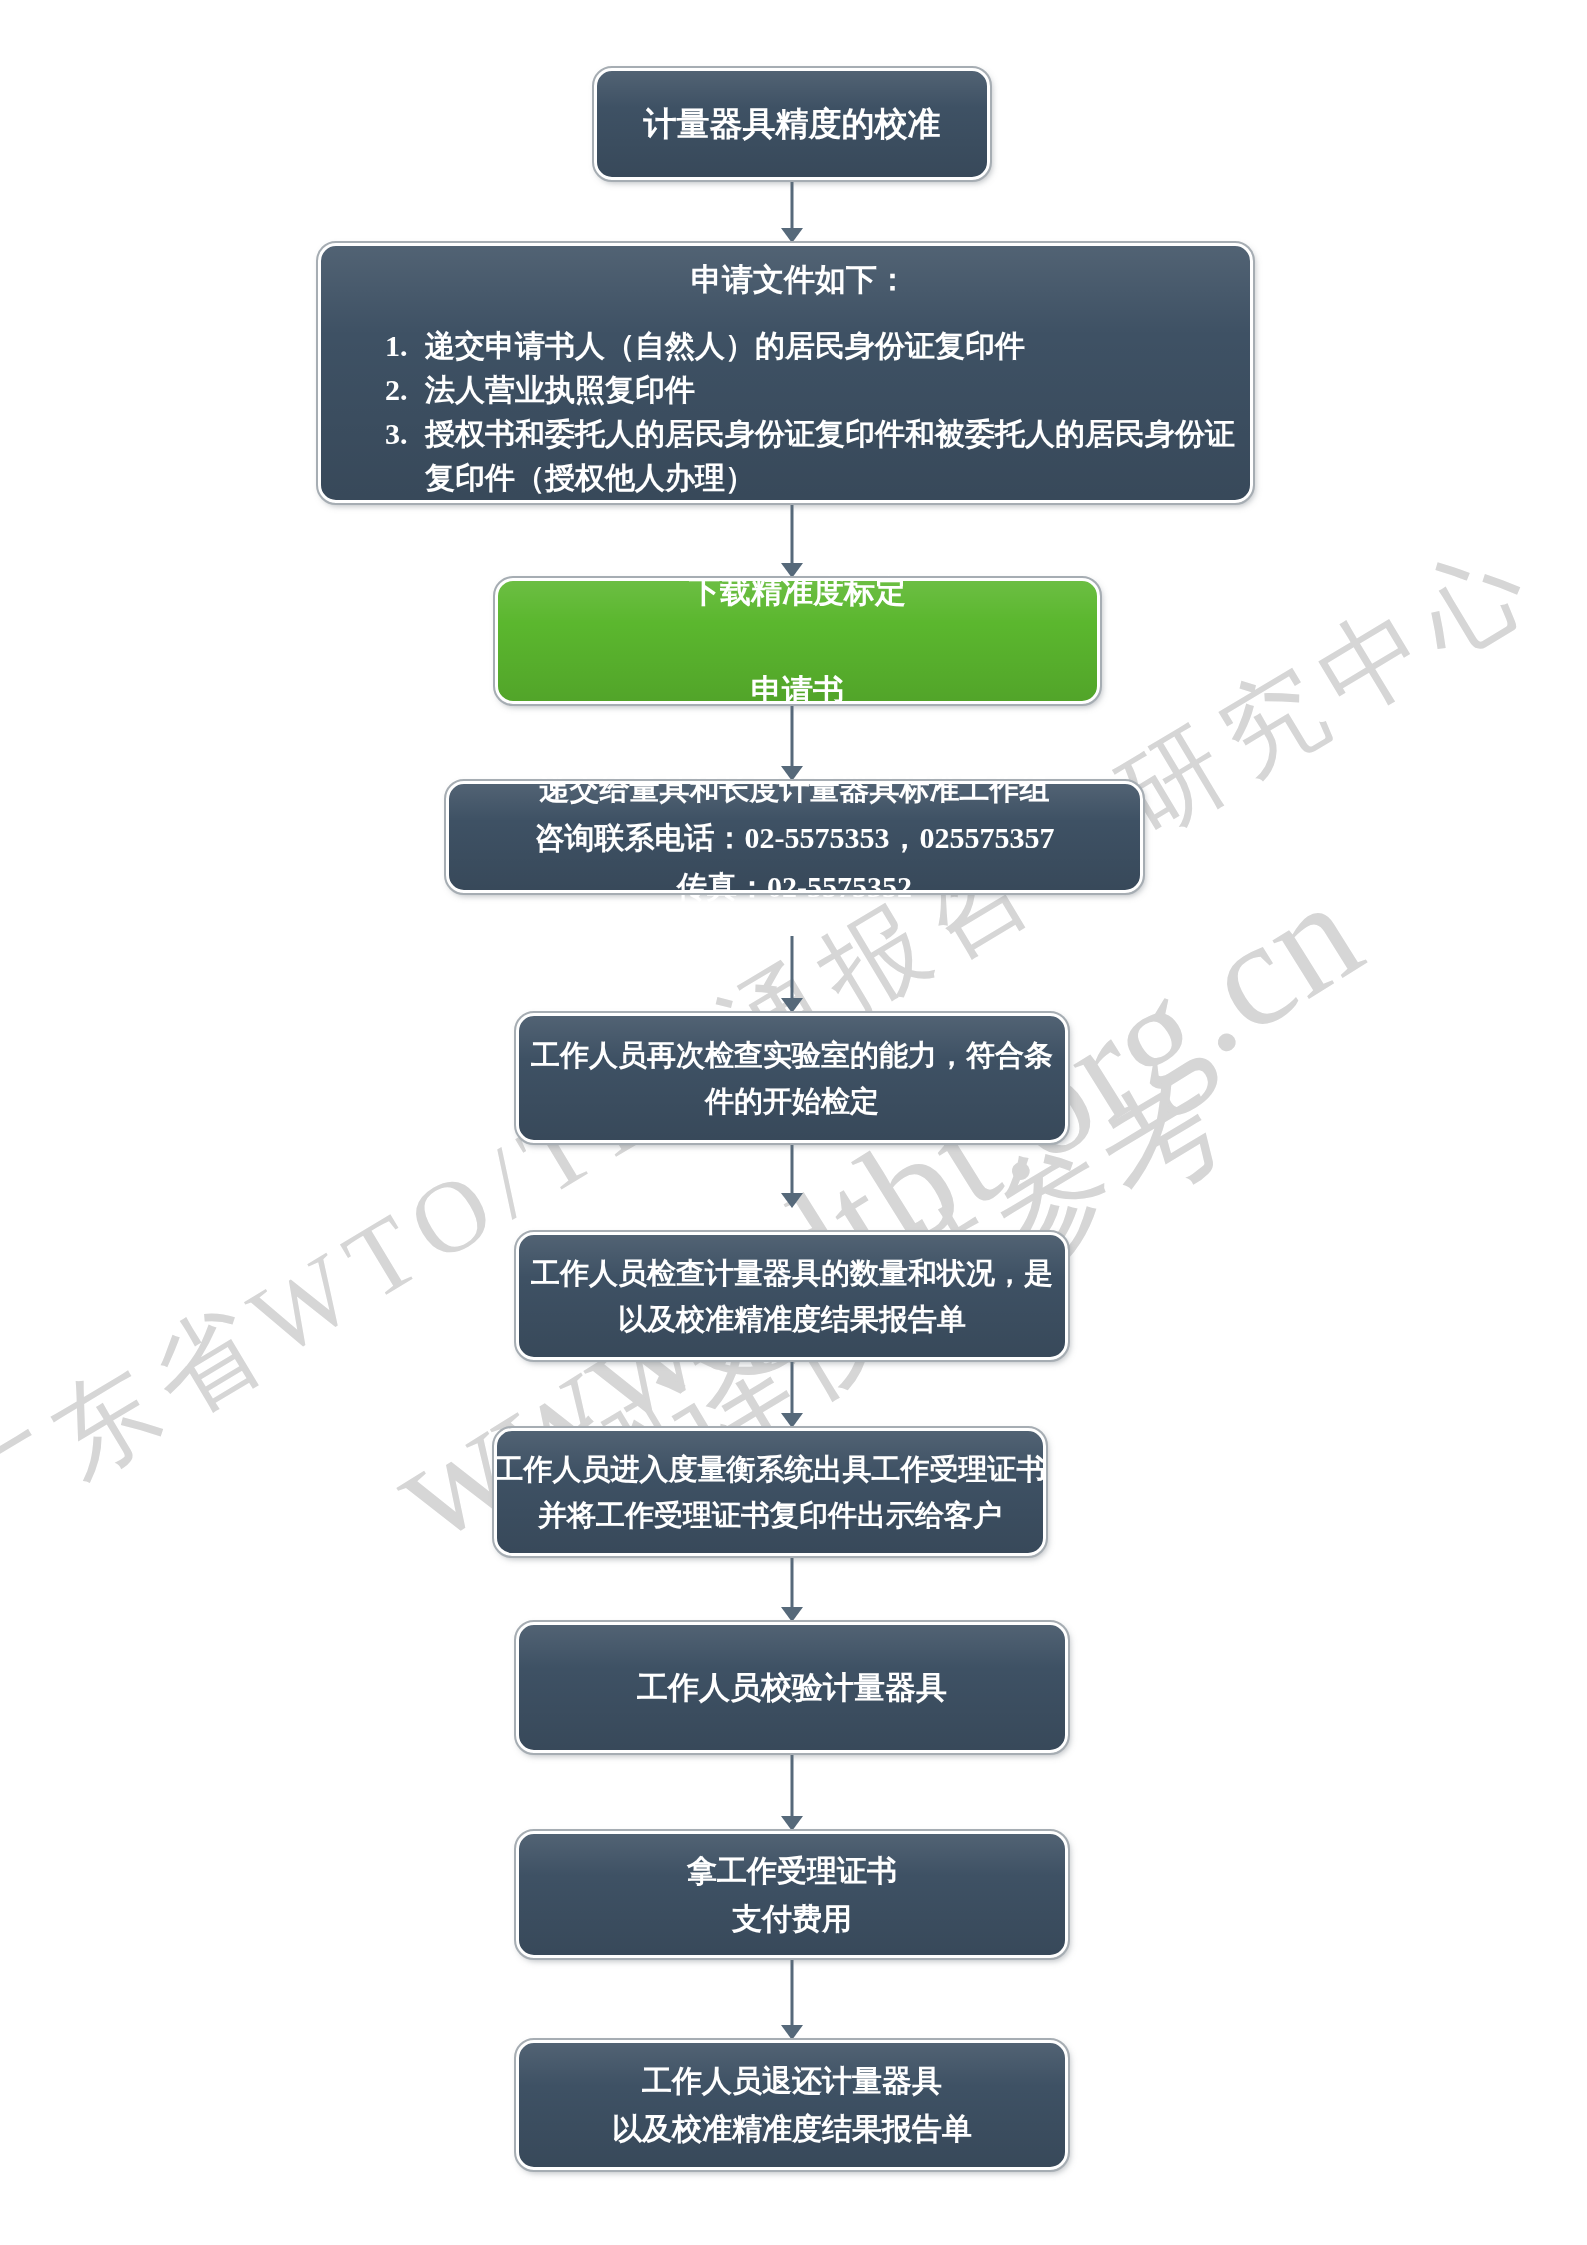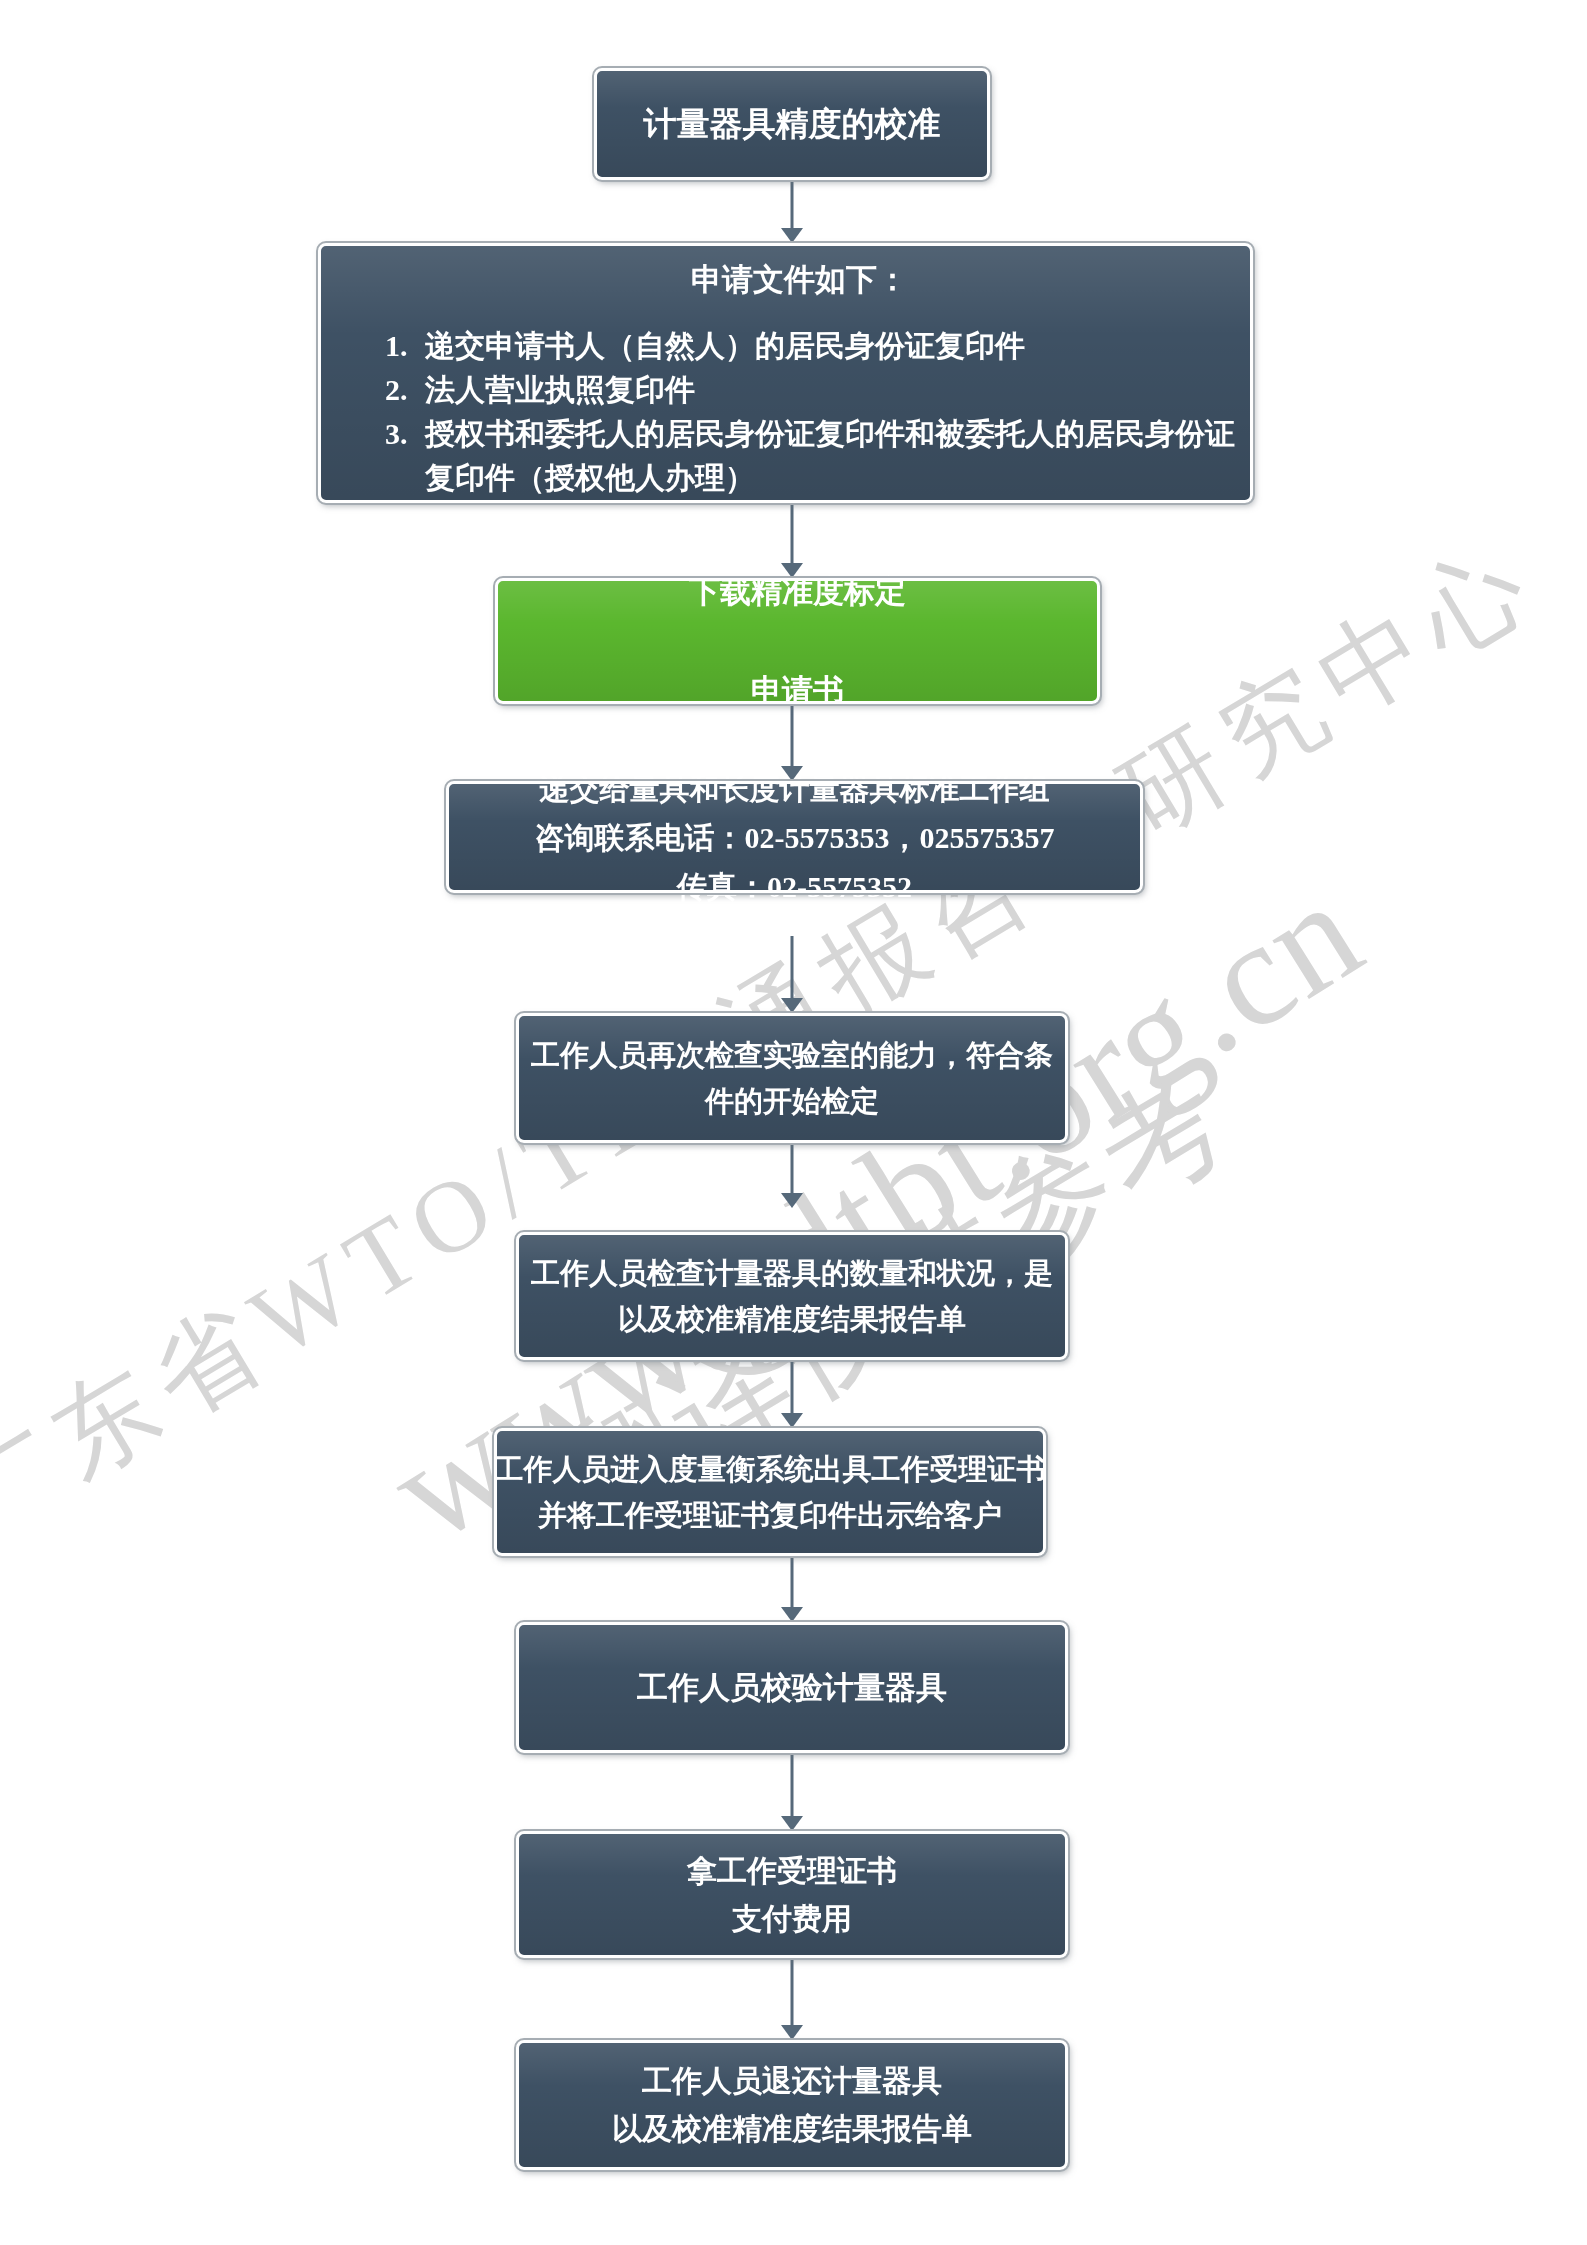--- a/index.html
+++ b/index.html
@@ -50,21 +50,21 @@
     flex-direction:column;
     align-items:center;
     justify-content:center;
     text-align:center;
     color:var(--text,#ffffff);
     font-weight:700;
     background-color:var(--node-fill,#3e5164);
     background-image:linear-gradient(180deg,rgba(255,255,255,.10),rgba(255,255,255,0) 35%,rgba(0,0,0,.10));
     border:3px solid #ffffff;
     outline:2px solid var(--border-gray,#a6adb3);
-    border-radius:8px;
+    border-radius:18px;
     box-shadow:2px 3px 6px rgba(110,118,125,.5);
   }
   .node.green{ background-color:var(--green-fill,#5bb72e);gap:47px; }
 
   .nline{ white-space:nowrap; }
   .node-start    .nline{ font-size:33px; line-height:50px; }
   .node-download .nline{ font-size:31px; line-height:52px; }
   .node-submit   .nline{ font-size:30px; line-height:49px; }
   .node-two      .nline{ font-size:29px; line-height:46px; }
   .node-calibrate .nline{ font-size:31px; line-height:46px; }

